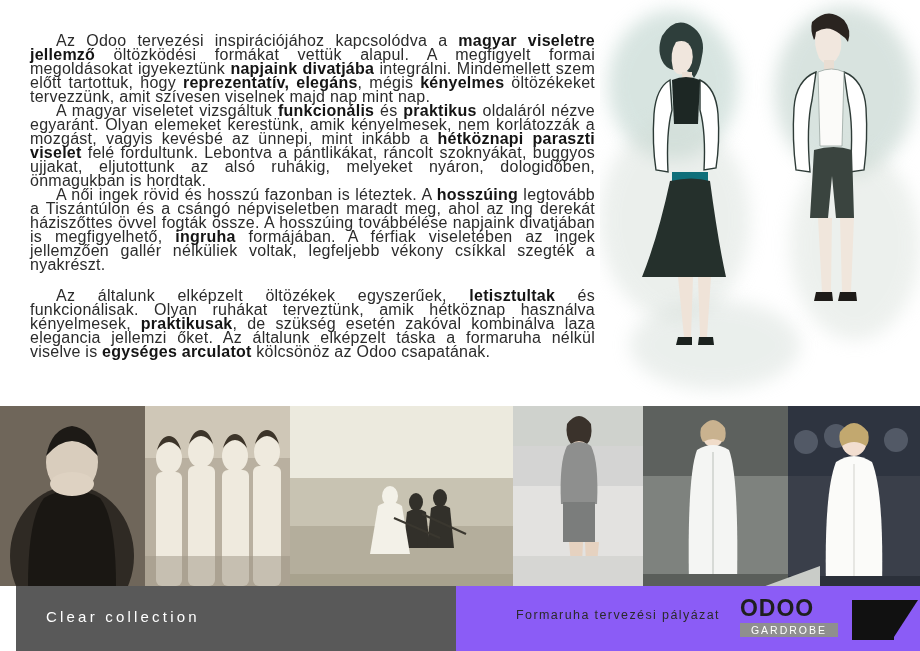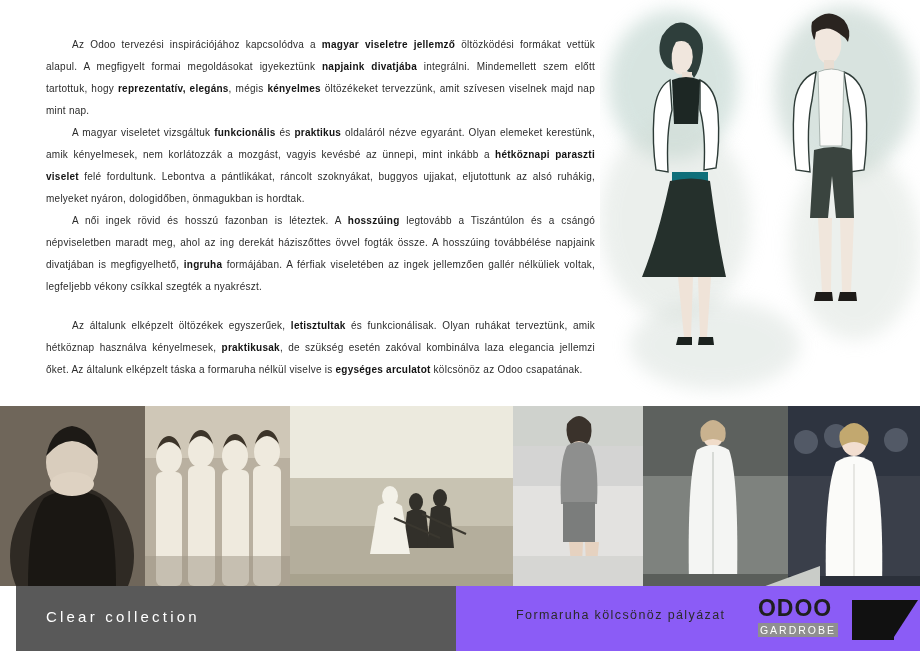--- a/index.html
+++ b/index.html
@@ -17,25 +17,25 @@
 
   
   .text-col {
     position: absolute;
     left: 30px;
     top: 34px;
     width: 565px;
   }
   .para {
     color: #2b2b2b;
-    font-size: 10px;
-    line-height: 22px;
+    font-size: 16px;
+    line-height: 14px;
     text-align: justify;
     text-indent: 26px;
-    margin: 0 0 0 16px;
+    margin: 0 0 0 0;
     letter-spacing: 0.25px;
   }
   .para-gap { height: 17px; }
   .b { font-weight: bold; color: #141414; }
 
   
   .fig-area {
     position: absolute;
     left: 600px;
     top: 0px;
@@ -120,21 +120,21 @@
     font-size: 23px;
     font-weight: bold;
     letter-spacing: 1px;
     line-height: 24px;
   }
   .brand .gardrobe {
     color: #ffffff;
     background: #8f8f8f;
     font-size: 10.5px;
     letter-spacing: 2px;
-    padding: 1px 2px;
+    padding: 1px 11px;
     display: inline-block;
     line-height: 12px;
     margin-top: 2px;
   }
   .logo-mark {
     position: absolute;
     right: 18px;
     top: 14px;
     width: 66px;
     height: 40px;
@@ -349,21 +349,21 @@
 </div>
 
 <div class="accent-diag">
   <div class="d"></div>
 </div>
 
 <div class="footer">
   <div class="footer-left">
     <div class="lbl">Clear collection</div>
   </div>
-  <div class="footer-right-text">Formaruha kölcsönöz pályázat</div>
+  <div class="footer-right-text">Formaruha tervezési pályázat</div>
   <div class="brand">
     <div class="odoo">ODOO</div>
     <div class="gardrobe">GARDROBE</div>
   </div>
   <div class="logo-mark">
     <div class="sq"></div>
     <div class="tri"></div>
   </div>
 </div>
 

